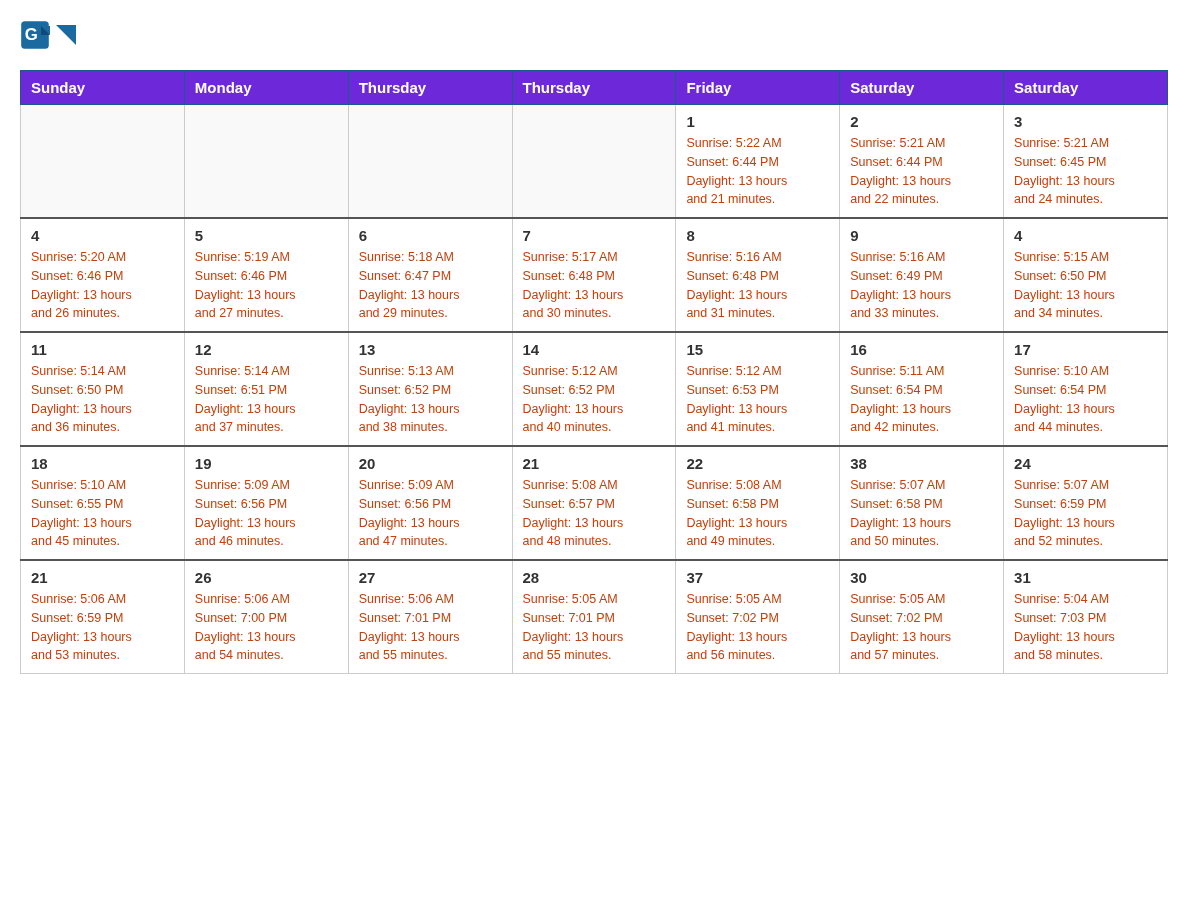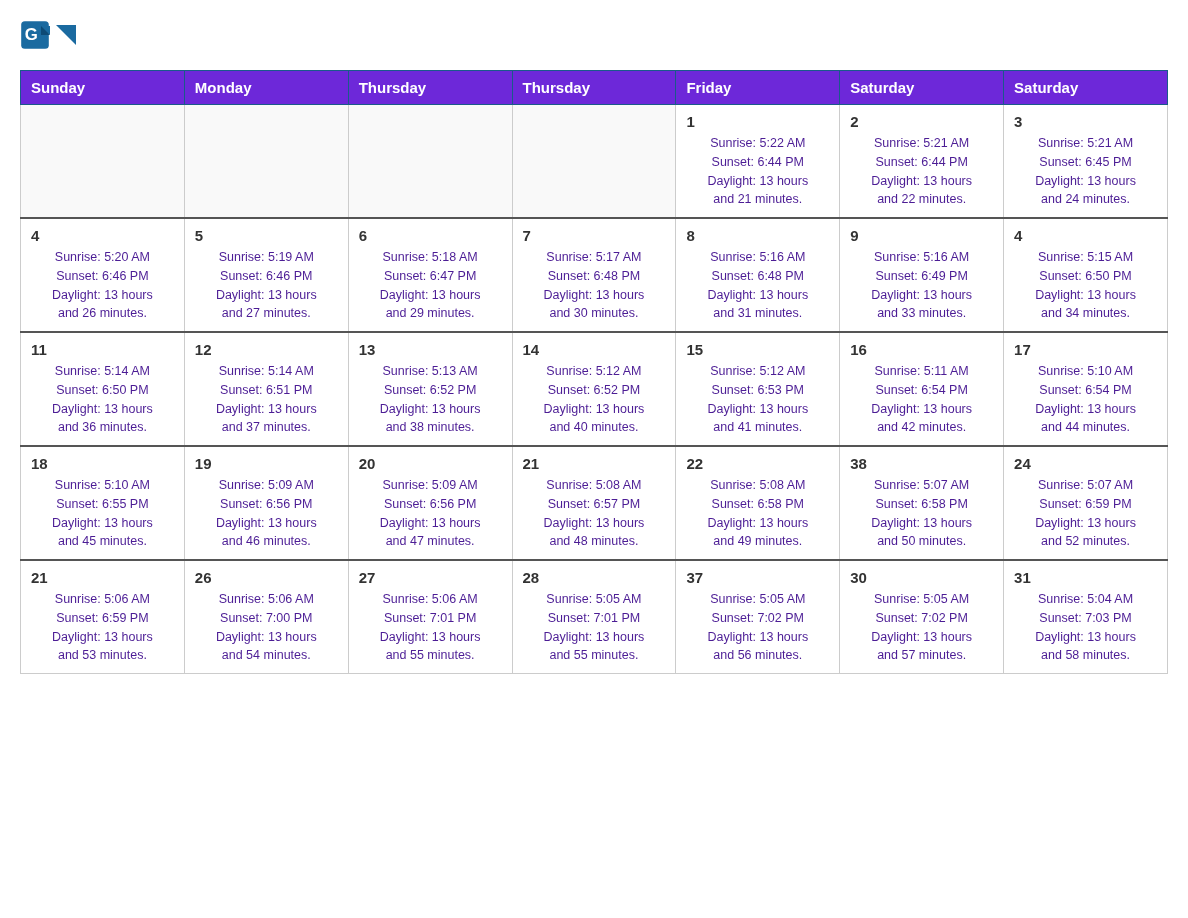--- a/index.html
+++ b/index.html
@@ -77,23 +77,22 @@
     }
     .day-number {
       font-size: 15px;
       font-weight: bold;
       color: #333;
       display: block;
       margin-bottom: 4px;
     }
     .day-info {
       font-size: 12.5px;
-      color: #4c1d95;
+      color: #c2410c;
       line-height: 1.5;
-      text-align: center;
     }
     .row-border td {
       border-top: 2px solid #555;
     }
   </style>
 </head>
 <body>
 
 <div class="header">
   <div class="logo">

